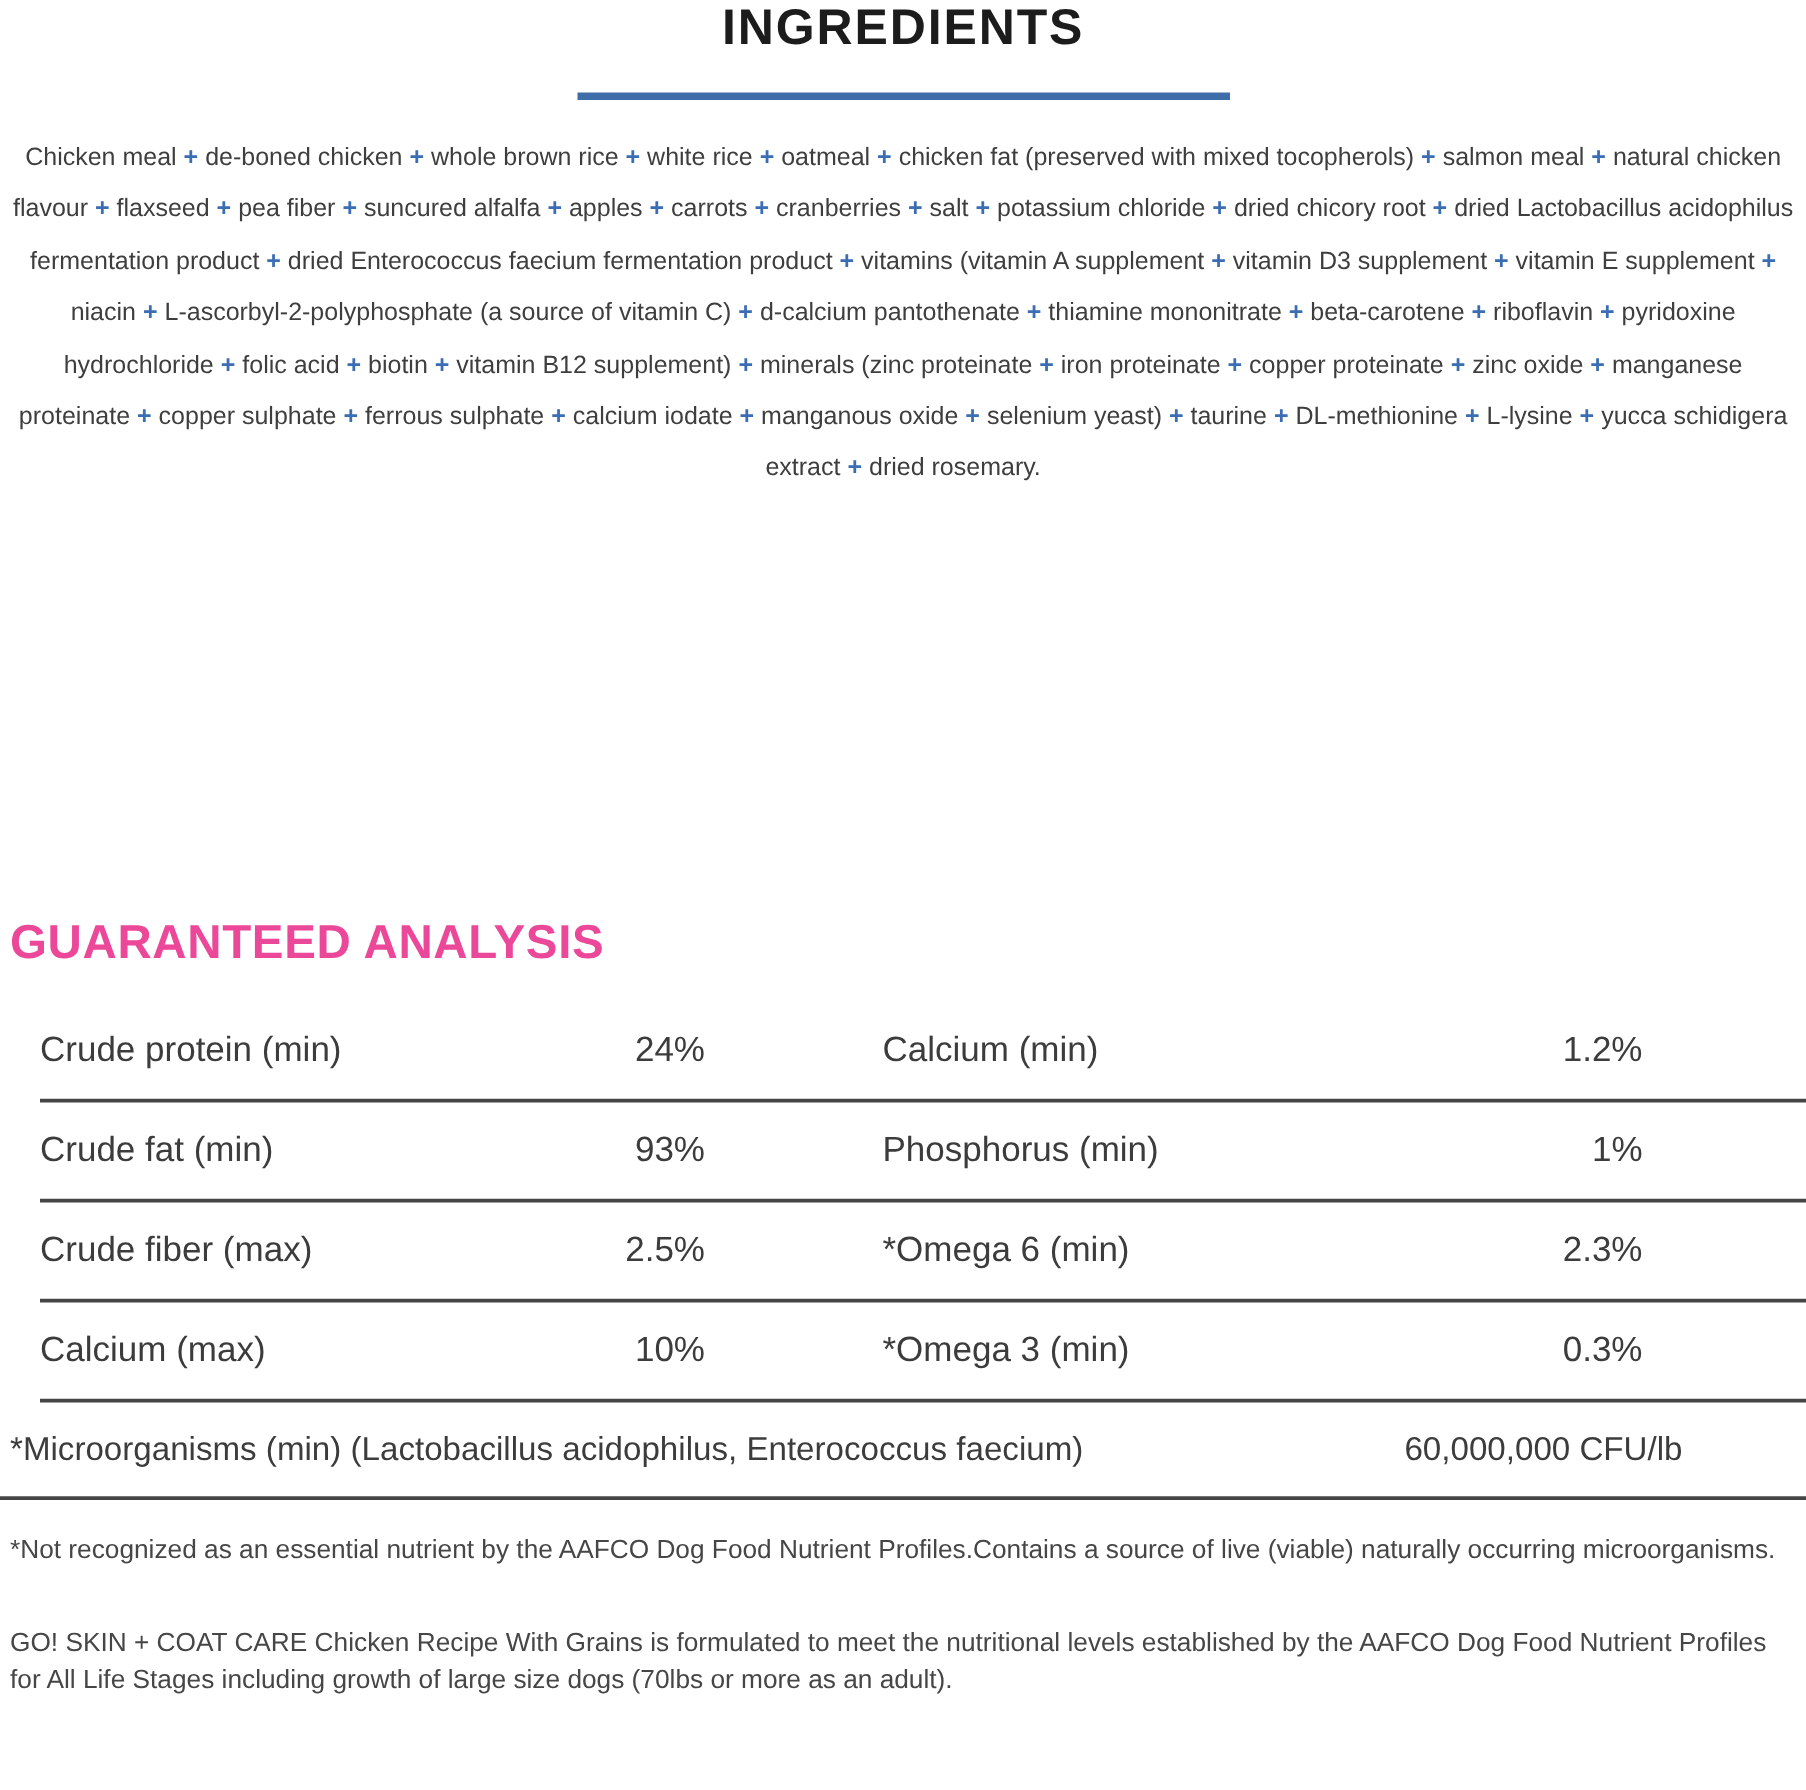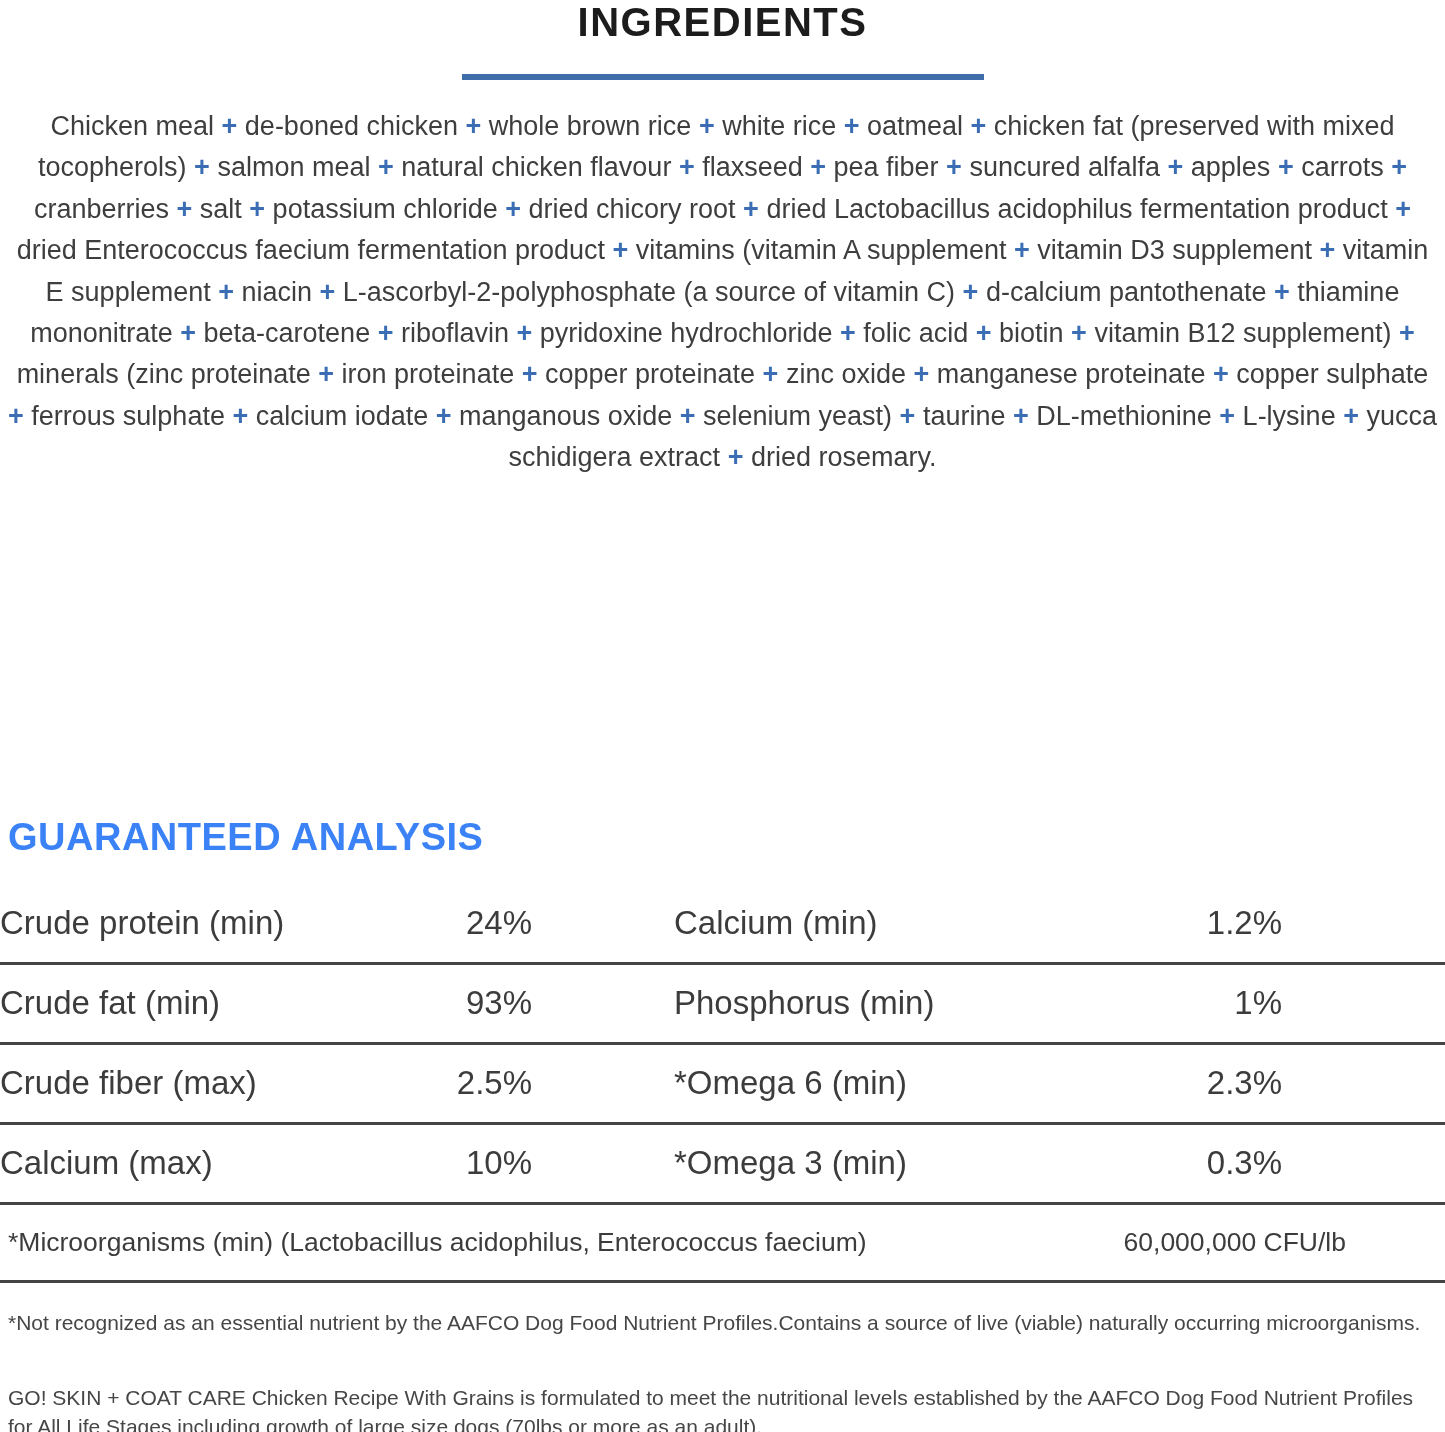--- a/index.html
+++ b/index.html
@@ -23,49 +23,50 @@
     text-align: center;
     color: #1c1c1c;
   }
   .rule {
     width: 522px; height: 6px;
     margin: 30px auto 0 auto;
     background: #3e6da9;
   }
   .ing-text {
     margin: 26px 6px 0 6px;
-    font-size: 27px;
+    font-size: 20px;
     line-height: 41.4px;
     text-align: center;
     color: #3e3e3e;
   }
   .ing-text .plus {
     color: #3a6db4;
     font-weight: 700;
   }
 
   
   .ga-title {
     margin: 338px 0 0 8px;
     font-size: 38px;
     line-height: 40px;
     font-weight: 800;
     letter-spacing: 0.5px;
-    color: #3b82f6;
+    color: #ec4899;
   }
   .ga-table { margin-top: 28px; }
   .ga-row {
     display: grid;
     grid-template-columns: 342px 190px 142px 340px 268px;
     align-items: center;
     height: 80px;
     padding-left: 0;
     border-bottom: 3px solid #454545;
-    font-size: 33px;
+    font-size: 28px;
     color: #3c3c3c;
+    margin-left: 32px;
   }
   .ga-value { text-align: right; }
   .ga-wide {
     display: flex;
     justify-content: space-between;
     align-items: center;
     height: 78px;
     padding: 0 99px 0 8px;
     border-bottom: 3px solid #454545;
     font-size: 26.5px;

